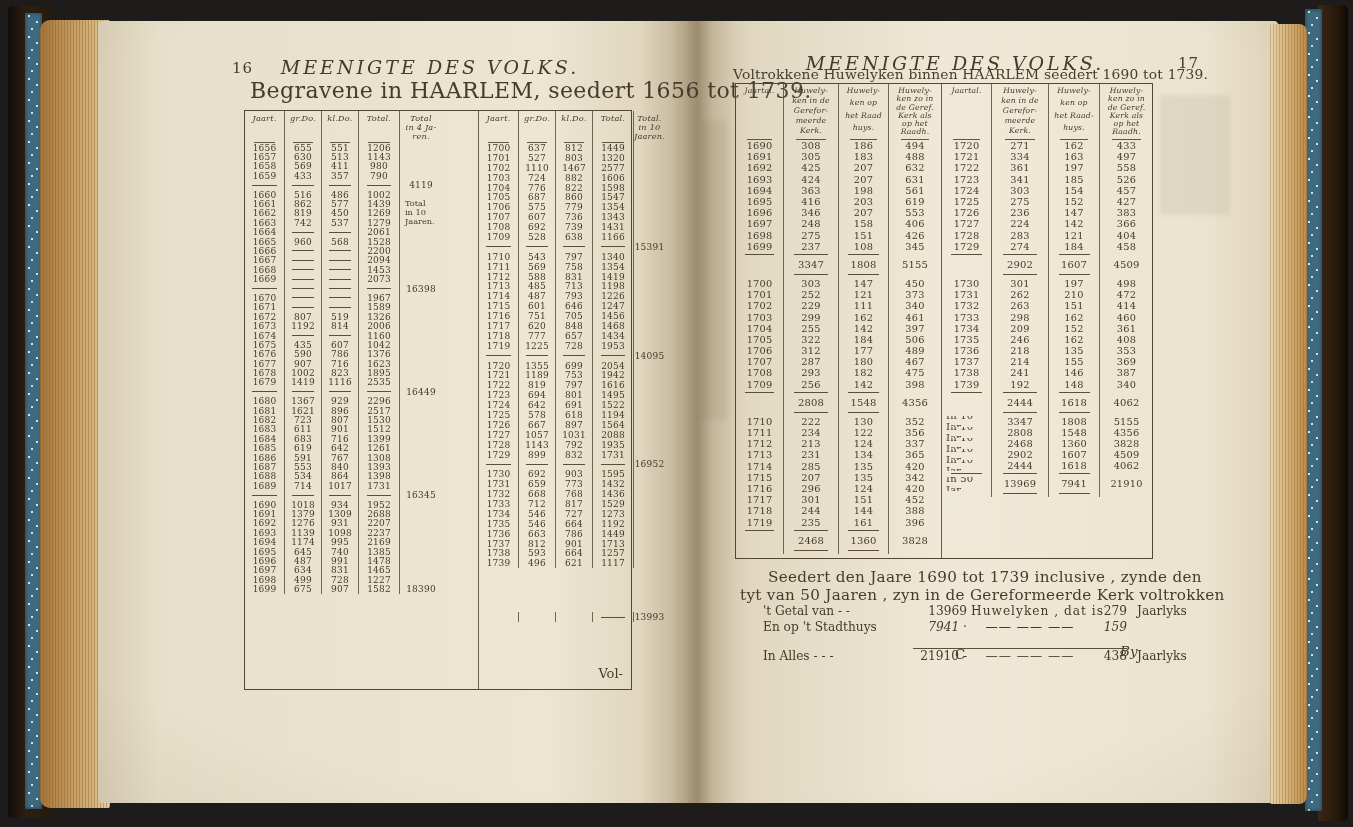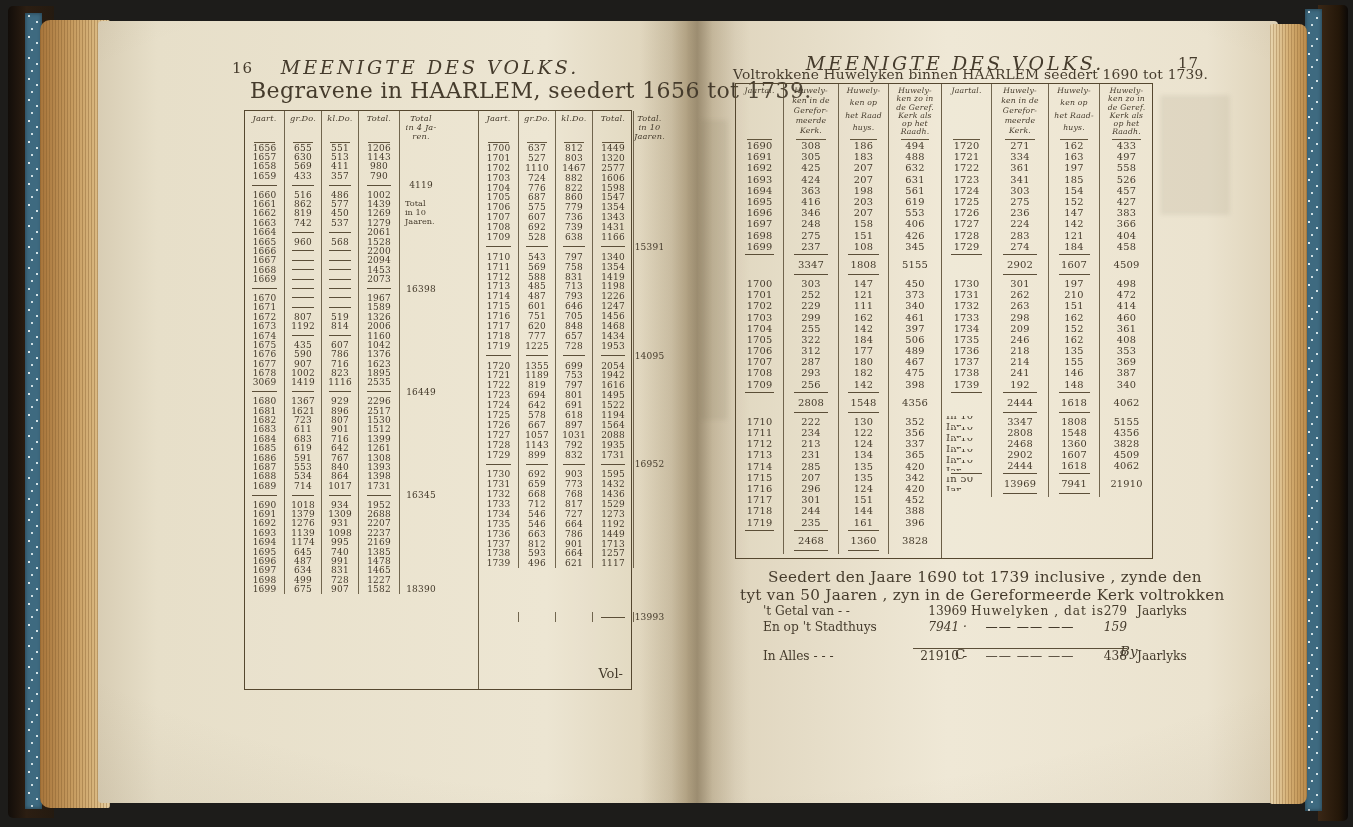--- a/index.html
+++ b/index.html
@@ -344,21 +344,21 @@
         <div class="cell c4"></div>
       </div>
       <div class="row">
         <div class="cell c0 vr">1678</div>
         <div class="cell c1 vr">1002</div>
         <div class="cell c2 vr">823</div>
         <div class="cell c3 vr">1895</div>
         <div class="cell c4"></div>
       </div>
       <div class="row">
-        <div class="cell c0 vr">3069</div>
+        <div class="cell c0 vr">1679</div>
         <div class="cell c1 vr">1419</div>
         <div class="cell c2 vr">1116</div>
         <div class="cell c3 vr">2535</div>
         <div class="cell c4"></div>
       </div>
       <div class="row divider">
         <div class="cell c0 vr">
           <div class="dash"></div>
         </div>
         <div class="cell c1 vr">

